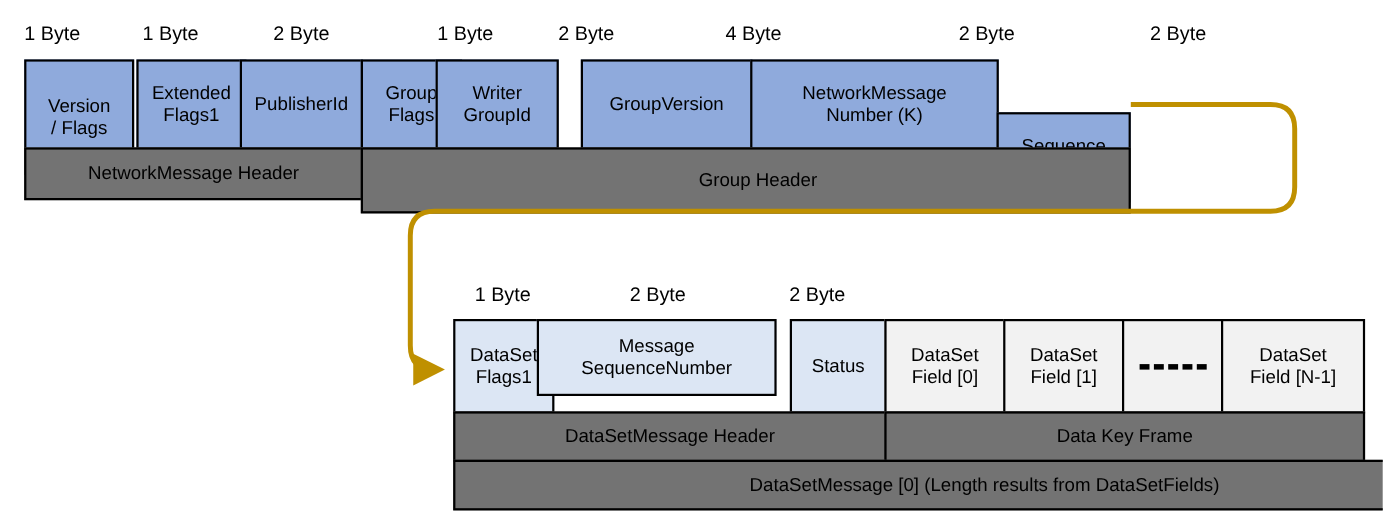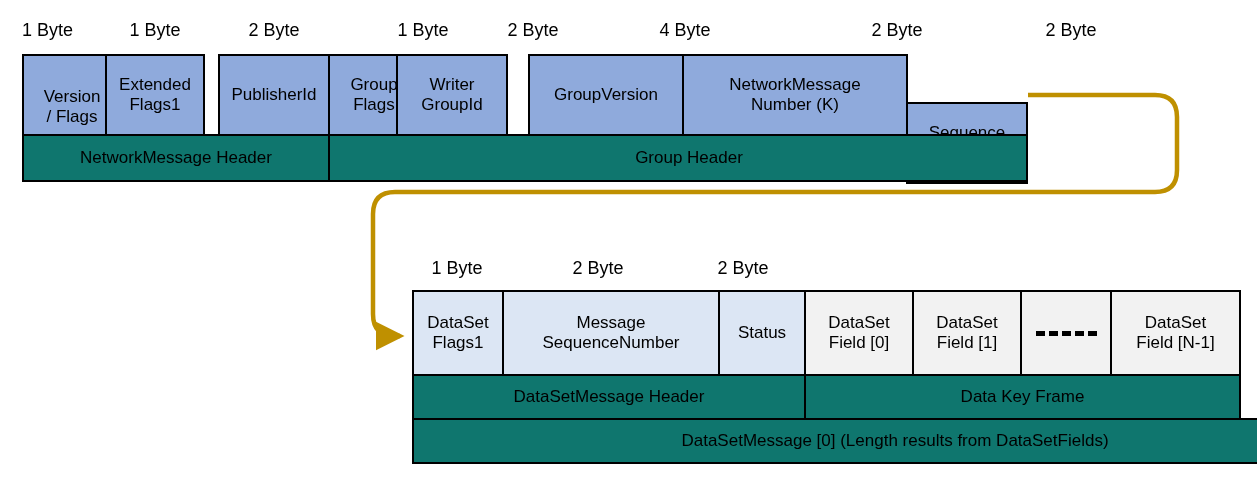--- a/index.html
+++ b/index.html
@@ -31,21 +31,21 @@
     text-align:center;
     font-size:17px;
     line-height:20px;
     padding:0 3px;
     white-space:pre-line;
     overflow:hidden;
   }
   .cell.blue{background:#8faadc;}
   .cell.lightblue{background:#dce6f4;}
   .cell.gray{background:#f2f2f2;}
-  .cell.white{background:#0f766e;}
+  .cell.white{background:#737373;}
 
   
   .dots{
     display:flex;align-items:center;justify-content:center;gap:4px;
   }
   .dots i{display:block;width:9px;height:5px;background:#000;}
 
   
   .connector{position:absolute;left:0;top:0;width:1257px;height:482px;pointer-events:none;}
 </style>
@@ -58,35 +58,35 @@
   <div class="bytelabel" style="left:121px; top:20px; width:68px;">1 Byte</div>
   <div class="bytelabel" style="left:222px; top:20px; width:104px;">2 Byte</div>
   <div class="bytelabel" style="left:373px; top:20px; width:100px;">1 Byte</div>
   <div class="bytelabel" style="left:479px; top:20px; width:108px;">2 Byte</div>
   <div class="bytelabel" style="left:595px; top:20px; width:180px;">4 Byte</div>
   <div class="bytelabel" style="left:792px; top:20px; width:210px;">2 Byte</div>
   <div class="bytelabel" style="left:1010px;top:20px; width:122px;">2 Byte</div>
 
   <div class="cell blue" style="left:22px;  top:54px; width:100px; height:105px;">Version
 / Flags</div>
-  <div class="cell blue" style="left:105px; top:54px; width:100px; height:82px;">Extended
+  <div class="cell blue" style="left:124px; top:54px; width:100px; height:82px;">Extended
 Flags1</div>
   <div class="cell blue" style="left:218px; top:54px; width:112px; height:82px;">PublisherId</div>
   <div class="cell blue" style="left:328px; top:54px; width:92px;  height:82px;">Group
 Flags</div>
   <div class="cell blue" style="left:396px; top:54px; width:112px; height:82px;">Writer
 GroupId</div>
   <div class="cell blue" style="left:528px; top:54px; width:156px; height:82px;text-align:center;">GroupVersion</div>
   <div class="cell blue" style="left:682px; top:54px; width:226px; height:82px;">NetworkMessage
 Number (K)</div>
   <div class="cell blue" style="left:906px; top:54px; width:122px; height:82px;margin-top:48px;">Sequence
 Number (L)</div>
 
   <div class="cell white" style="left:22px;  top:134px; width:308px; height:48px;">NetworkMessage Header</div>
-  <div class="cell white" style="left:328px; top:134px; width:700px; height:48px;padding-left:25px;">Group Header</div>
+  <div class="cell white" style="left:328px; top:134px; width:700px; height:60px;padding-left:25px;">Group Header</div>
 
   <svg class="connector" viewBox="0 0 1257 482" xmlns="http://www.w3.org/2000/svg">
     <defs>
       <marker id="arrowhead" markerWidth="7" markerHeight="7" refX="5.4" refY="3.2" orient="auto">
         <path d="M0,0 L6.4,3.2 L0,6.4 z" fill="#bf9000"></path>
       </marker>
     </defs>
     <path d="M1028,95
              L1155,95
              Q1177,95 1177,117
@@ -98,21 +98,21 @@
              Q373,336 395,336
              L400,336" fill="none" stroke="#bf9000" stroke-width="4.5" stroke-linecap="butt" marker-end="url(#arrowhead)"></path>
   </svg>
 
   <div class="bytelabel" style="left:412px; top:258px; width:90px;">1 Byte</div>
   <div class="bytelabel" style="left:528px; top:258px; width:140px;">2 Byte</div>
   <div class="bytelabel" style="left:700px; top:258px; width:86px;">2 Byte</div>
 
   <div class="cell lightblue" style="left:412px; top:290px; width:92px;  height:86px;">DataSet
 Flags1</div>
-  <div class="cell lightblue" style="left:502px; top:290px; width:218px; height:86px;">Message
+  <div class="cell lightblue" style="left:488px; top:290px; width:218px; height:70px;">Message
 SequenceNumber</div>
   <div class="cell lightblue" style="left:718px; top:290px; width:88px;  height:86px;">Status</div>
 
   <div class="cell gray" style="left:804px; top:290px; width:110px; height:86px;">DataSet
 Field [0]</div>
   <div class="cell gray" style="left:912px; top:290px; width:110px; height:86px;">DataSet
 Field [1]</div>
   <div class="cell gray dots" style="left:1020px;top:290px; width:92px;  height:86px;">
     <i></i><i></i><i></i><i></i><i></i>
   </div>

